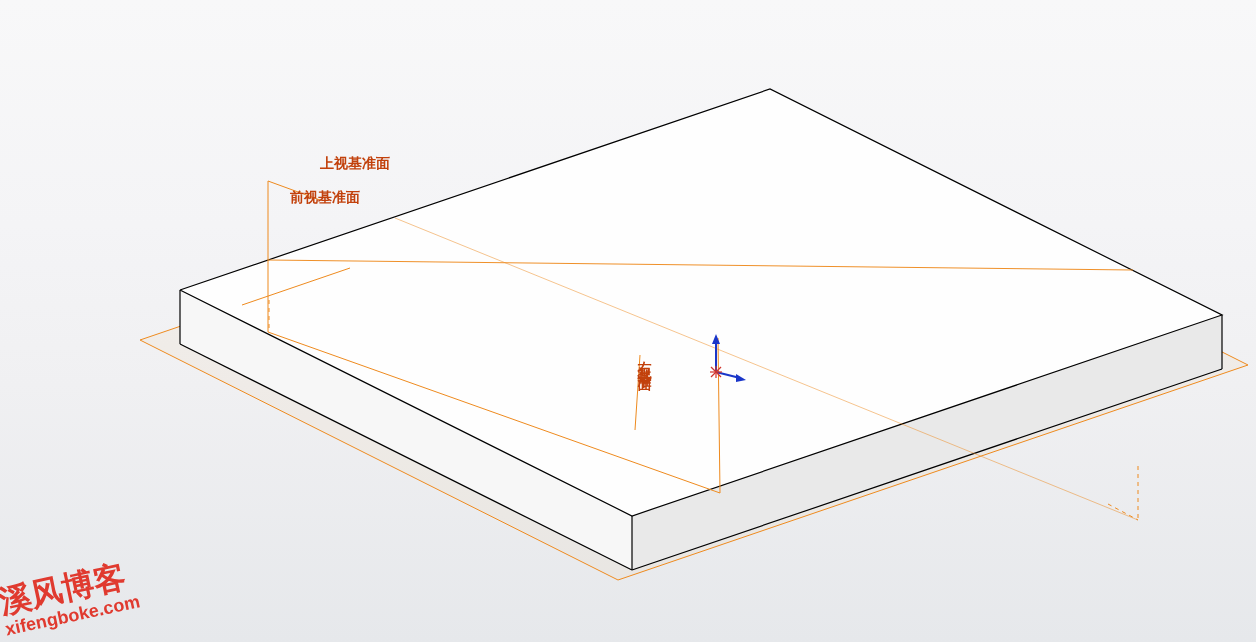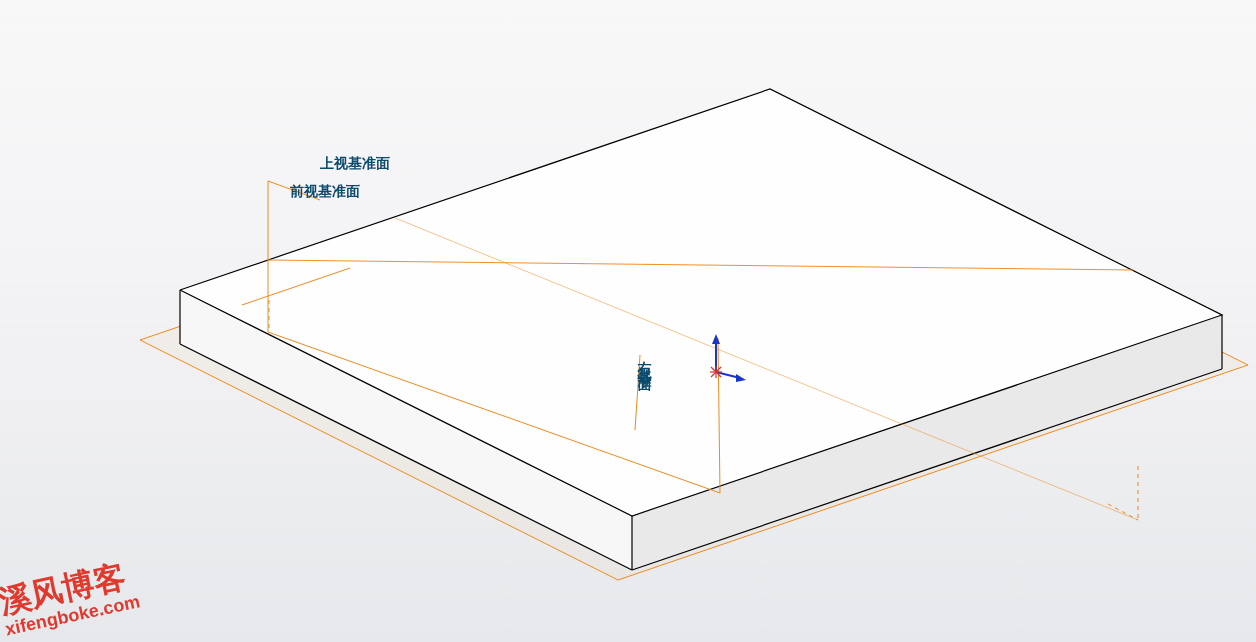--- a/index.html
+++ b/index.html
@@ -22,21 +22,21 @@
     }
     .plane-edge { stroke: #ee8a1e; stroke-width: 1; fill: none; }
     .plane-edge-dashed { stroke: #ee8a1e; stroke-width: 1; fill: none; stroke-dasharray: 4 4; }
     .plane-fill { fill: #f5a24a; fill-opacity: 0.06; }
     .solid-edge { stroke: #000; stroke-width: 1.2; fill: none; }
     .solid-face-top { fill: #fefefe; }
     .solid-face-front { fill: #f7f7f7; }
     .solid-face-right { fill: #e9e9e9; }
     .plane-label {
       position: absolute;
-      color: #0c4a6e;
+      color: #c2410c;
       font-size: 14px;
       font-weight: bold;
       white-space: nowrap;
       pointer-events: none;
     }
     .plane-label.vert {
       writing-mode: vertical-rl;
       letter-spacing: 4px;
     }
     .watermark {
@@ -108,21 +108,21 @@
         <line x1="710" y1="372" x2="722" y2="372"></line>
         <line x1="716" y1="366" x2="716" y2="378"></line>
         <line x1="711" y1="367" x2="721" y2="377"></line>
         <line x1="721" y1="367" x2="711" y2="377"></line>
       </g>
     </g>
   </svg>
 
   <div class="plane-label" style="left:320px; top:155px;">上视基准面</div>
 
-  <div class="plane-label" style="left:290px; top:183px;font-family:Liberation Serif, serif;">前视基准面</div>
+  <div class="plane-label" style="left:290px; top:189px;font-family:Liberation Serif, serif;">前视基准面</div>
 
   <div class="plane-label vert" style="left:636px; top:350px;">右视基准面</div>
 
   <div class="watermark">
     <div class="wm-title">溪风博客</div>
     <div class="wm-url">xifengboke.com</div>
   </div>
 
 </div>
 

